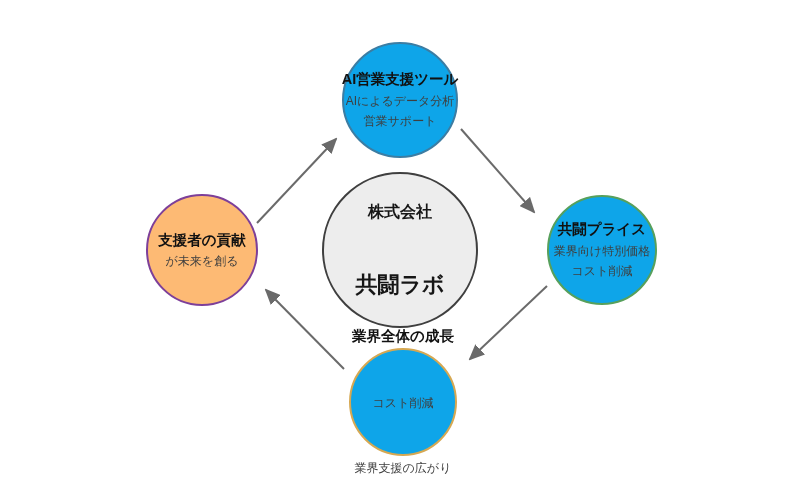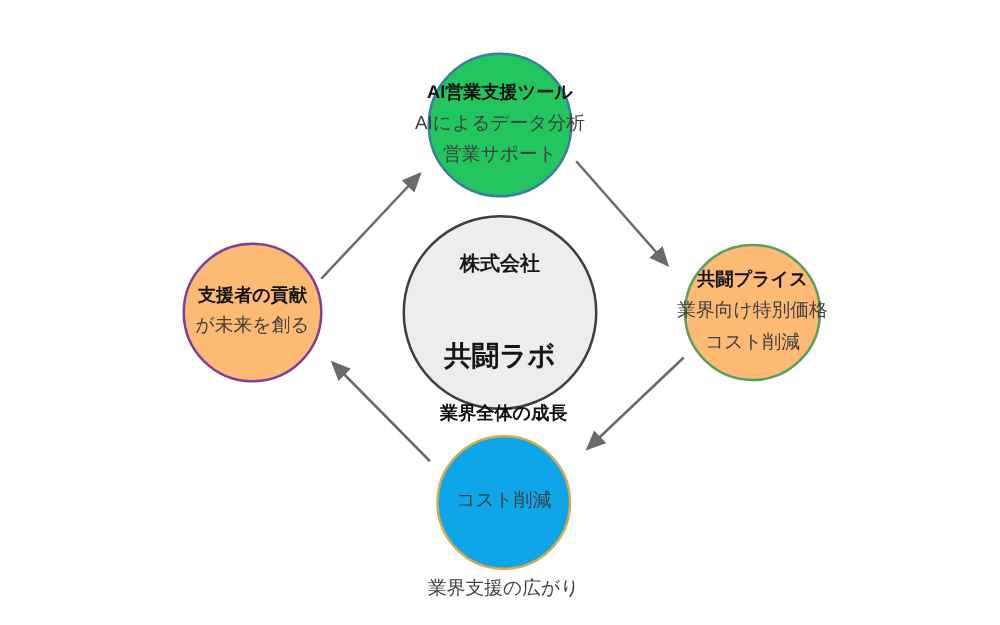--- a/index.html
+++ b/index.html
@@ -23,21 +23,21 @@
     box-sizing:border-box;
   }
   .circle .title{
     font-weight:bold;
     font-size:14.5px;
     color:#111;
     white-space:nowrap;
     line-height:1.55;
   }
   .circle .sub{
-    font-size:15px;
+    font-size:12px;
     color:#3f3f3f;
     white-space:nowrap;
     line-height:1.7;
   }
   .node-top{   left:342px; top:42px;  width:116px; height:116px; }
   .node-right{ left:547px; top:195px; width:110px; height:110px; }
   .node-bottom{left:349px; top:348px; width:108px; height:108px; }
   .node-left{  left:146px; top:194px; width:112px; height:112px; }
   .node-center{left:322px; top:172px; width:156px; height:156px; }
   .node-center .center-line1{
@@ -66,27 +66,27 @@
     <line x1="461" y1="129" x2="534" y2="212" stroke="#6a6a6a" stroke-width="2" marker-end="url(#ah)"></line>
     <line x1="547" y1="286" x2="470" y2="359" stroke="#6a6a6a" stroke-width="2" marker-end="url(#ah)"></line>
     <line x1="344" y1="369" x2="266" y2="290" stroke="#6a6a6a" stroke-width="2" marker-end="url(#ah)"></line>
   </svg>
 
   <div class="circle node-center" style="background: rgb(237, 237, 237); border-color: rgb(63, 63, 63);">
     <div class="center-line1">株式会社</div>
     <div class="center-line2">共闘ラボ</div>
   </div>
 
-  <div class="circle node-top" style="background: #22c55e; border-color: rgb(60, 125, 163);">
+  <div class="circle node-top" style="background: #0ea5e9; border-color: rgb(60, 125, 163);">
     <div class="title">AI営業支援ツール</div>
     <div class="sub">AIによるデータ分析</div>
     <div class="sub">営業サポート</div>
   </div>
 
-  <div class="circle node-right" style="background: #fdba74; border-color: rgb(87, 160, 92);">
+  <div class="circle node-right" style="background: #0ea5e9; border-color: rgb(87, 160, 92);">
     <div class="title">共闘プライス</div>
     <div class="sub">業界向け特別価格</div>
     <div class="sub">コスト削減</div>
   </div>
 
   <div class="circle node-bottom" style="background: #0ea5e9; border-color: rgb(214, 168, 82); gap: 45px;">
     <div class="title">業界全体の成長</div>
     <div class="sub">コスト削減</div>
     <div class="sub">業界支援の広がり</div>
   </div>

